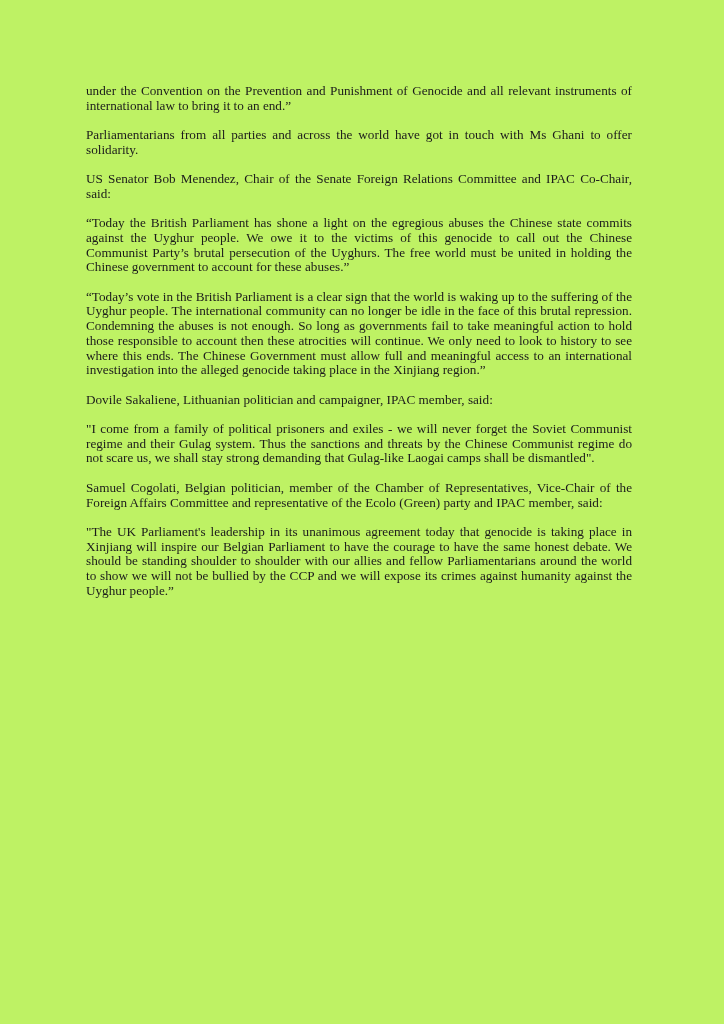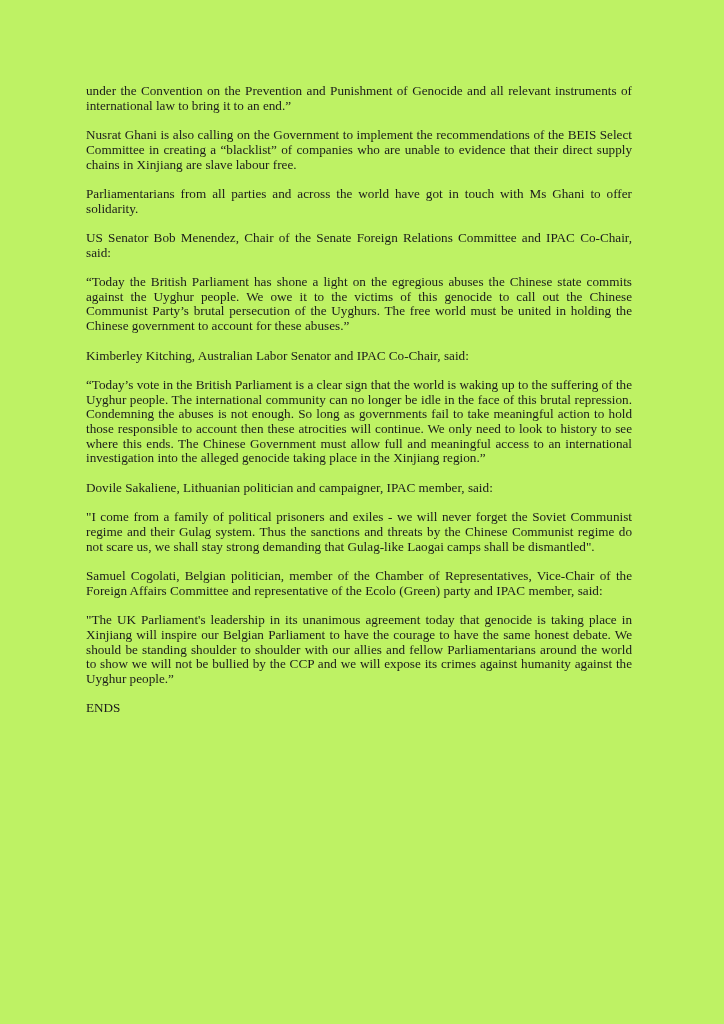--- a/index.html
+++ b/index.html
@@ -31,25 +31,22 @@
     margin: 0 0 14.7px 0;
     font-weight: normal;
   }
 </style>
 </head>
 <body>
 
 <div class="page" style="background: #bef264;">
   <div class="doc-body" style="color: rgb(27, 27, 27);">
     <p class="para">under the Convention on the Prevention and Punishment of Genocide and all relevant instruments of international law to bring it to an end.”</p>
-    <p class="para">Nusrat Ghani is also calling on the Government to implement the recommendations of the BEIS Select Committee in creating a “blacklist” of companies who are unable to evidence that their direct supply chains in Xinjiang are slave labour free.</p>
     <p class="para">Parliamentarians from all parties and across the world have got in touch with Ms Ghani to offer solidarity.</p>
     <p class="head">US Senator Bob Menendez, Chair of the Senate Foreign Relations Committee and IPAC Co-Chair, said:</p>
     <p class="para">“Today the British Parliament has shone a light on the egregious abuses the Chinese state commits against the Uyghur people. We owe it to the victims of this genocide to call out the Chinese Communist Party’s brutal persecution of the Uyghurs. The free world must be united in holding the Chinese government to account for these abuses.”</p>
-    <p class="head">Kimberley Kitching, Australian Labor Senator and IPAC Co-Chair, said:</p>
     <p class="para">“Today’s vote in the British Parliament is a clear sign that the world is waking up to the suffering of the Uyghur people. The international community can no longer be idle in the face of this brutal repression. Condemning the abuses is not enough. So long as governments fail to take meaningful action to hold those responsible to account then these atrocities will continue. We only need to look to history to see where this ends. The Chinese Government must allow full and meaningful access to an international investigation into the alleged genocide taking place in the Xinjiang region.”</p>
     <p class="head">Dovile Sakaliene, Lithuanian politician and campaigner, IPAC member, said:</p>
     <p class="para">"I come from a family of political prisoners and exiles - we will never forget the Soviet Communist regime and their Gulag system. Thus the sanctions and threats by the Chinese Communist regime do not scare us, we shall stay strong demanding that Gulag-like Laogai camps shall be dismantled".</p>
     <p class="para">Samuel Cogolati, Belgian politician, member of the Chamber of Representatives, Vice-Chair of the Foreign Affairs Committee and representative of the Ecolo (Green) party and IPAC member, said:</p>
     <p class="para">"The UK Parliament's leadership in its unanimous agreement today that genocide is taking place in Xinjiang will inspire our Belgian Parliament to have the courage to have the same honest debate. We should be standing shoulder to shoulder with our allies and fellow Parliamentarians around the world to show we will not be bullied by the CCP and we will expose its crimes against humanity against the Uyghur people.”</p>
-    <p class="head">ENDS</p>
   </div>
 </div>
 
 </body></html>

